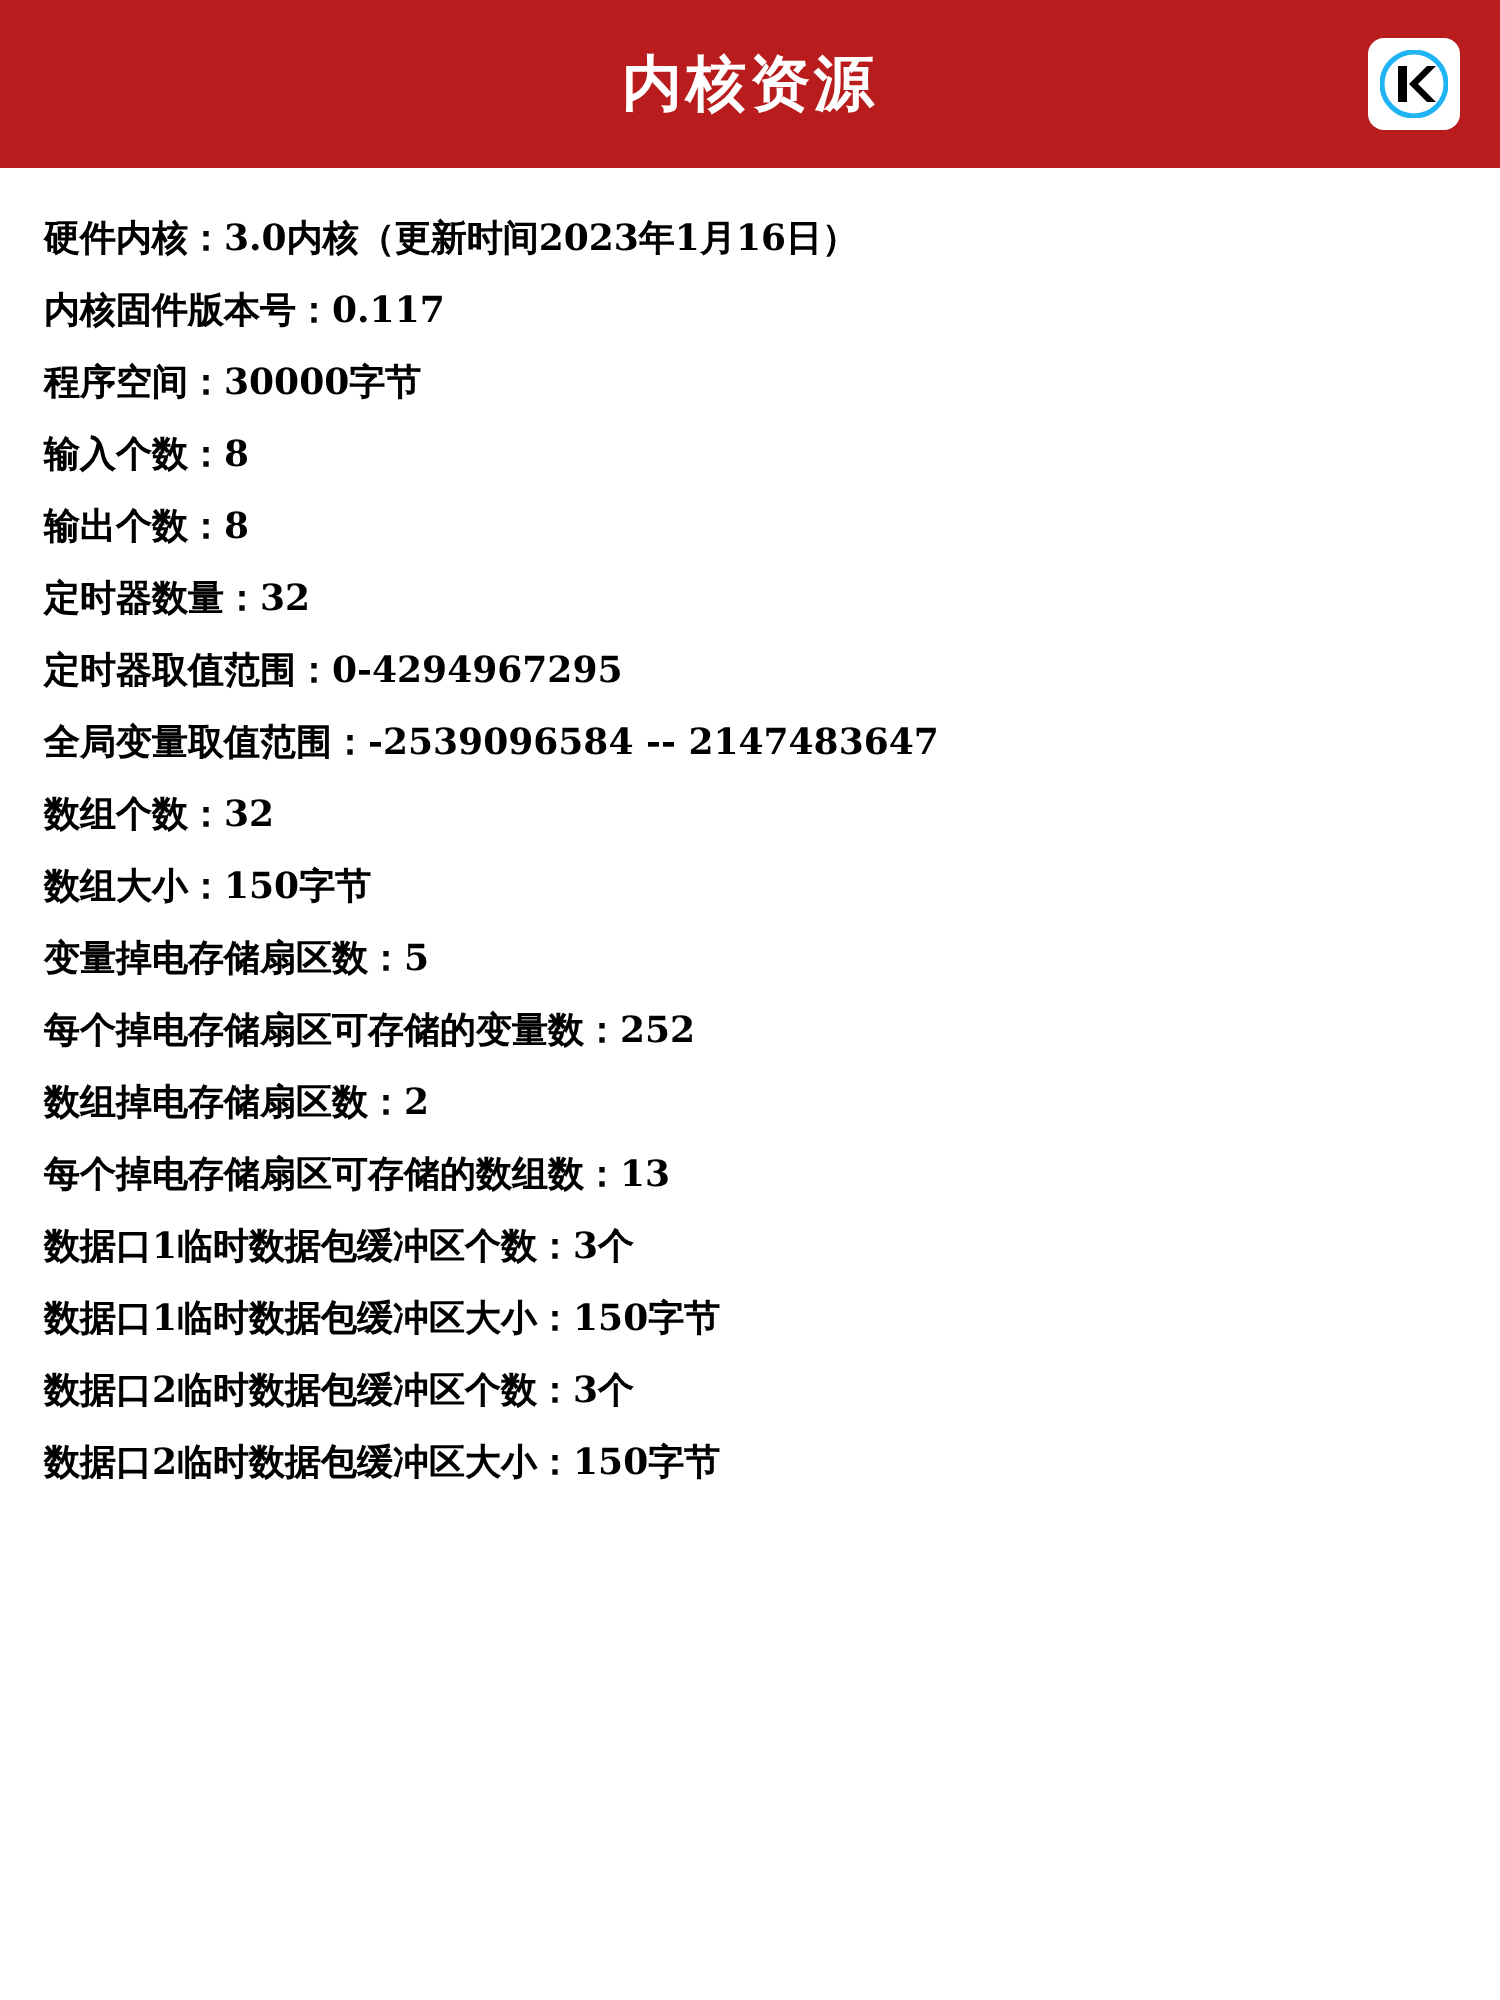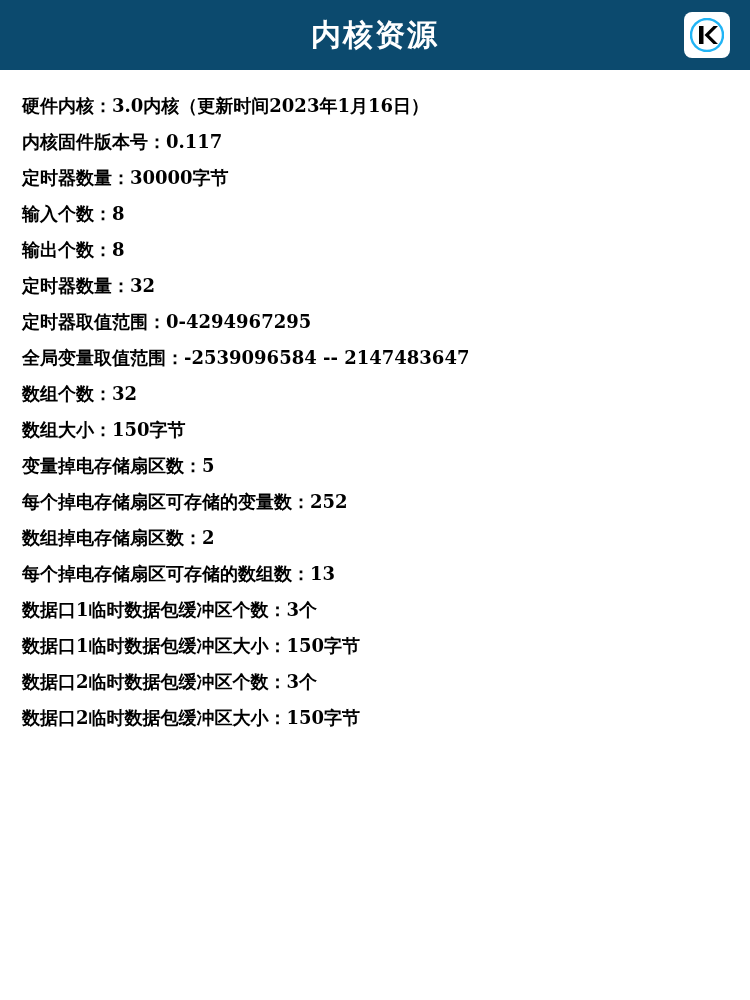--- a/index.html
+++ b/index.html
@@ -14,22 +14,22 @@
     overflow: hidden;
   }
   .page {
     position: relative;
     width: 750px;
     height: 1000px;
     box-sizing: border-box;
   }
   .header {
     position: relative;
-    height: 70px;
-    background: #0c4a6e;
+    height: 84px;
+    background: #b91c1c;
     display: flex;
     align-items: center;
     justify-content: center;
   }
   .header-title {
     color: #ffffff;
     font-size: 30px;
     font-weight: bold;
     letter-spacing: 2px;
     font-family: "DejaVu Serif", "Liberation Serif", serif;
@@ -76,21 +76,21 @@
         <circle cx="17" cy="17" r="16" fill="none" stroke="#21b4f5" stroke-width="2.5"></circle>
         <rect x="9" y="8" width="4.5" height="18" fill="#000000"></rect>
         <polygon points="14.5,17 23.5,8 28,8 19,17 28,26 23.5,26" fill="#000000"></polygon>
       </svg>
     </div>
   </div>
 
   <div class="content">
     <div class="info-line">硬件内核：3.0内核（更新时间2023年1月16日）</div>
     <div class="info-line">内核固件版本号：0.117</div>
-    <div class="info-line">定时器数量：30000字节</div>
+    <div class="info-line">程序空间：30000字节</div>
     <div class="info-line">输入个数：8</div>
     <div class="info-line">输出个数：8</div>
     <div class="info-line">定时器数量：32</div>
     <div class="info-line">定时器取值范围：0-4294967295</div>
     <div class="info-line">全局变量取值范围：-2539096584 -- 2147483647</div>
     <div class="info-line">数组个数：32</div>
     <div class="info-line">数组大小：150字节</div>
     <div class="info-line">变量掉电存储扇区数：5</div>
     <div class="info-line">每个掉电存储扇区可存储的变量数：252</div>
     <div class="info-line">数组掉电存储扇区数：2</div>

